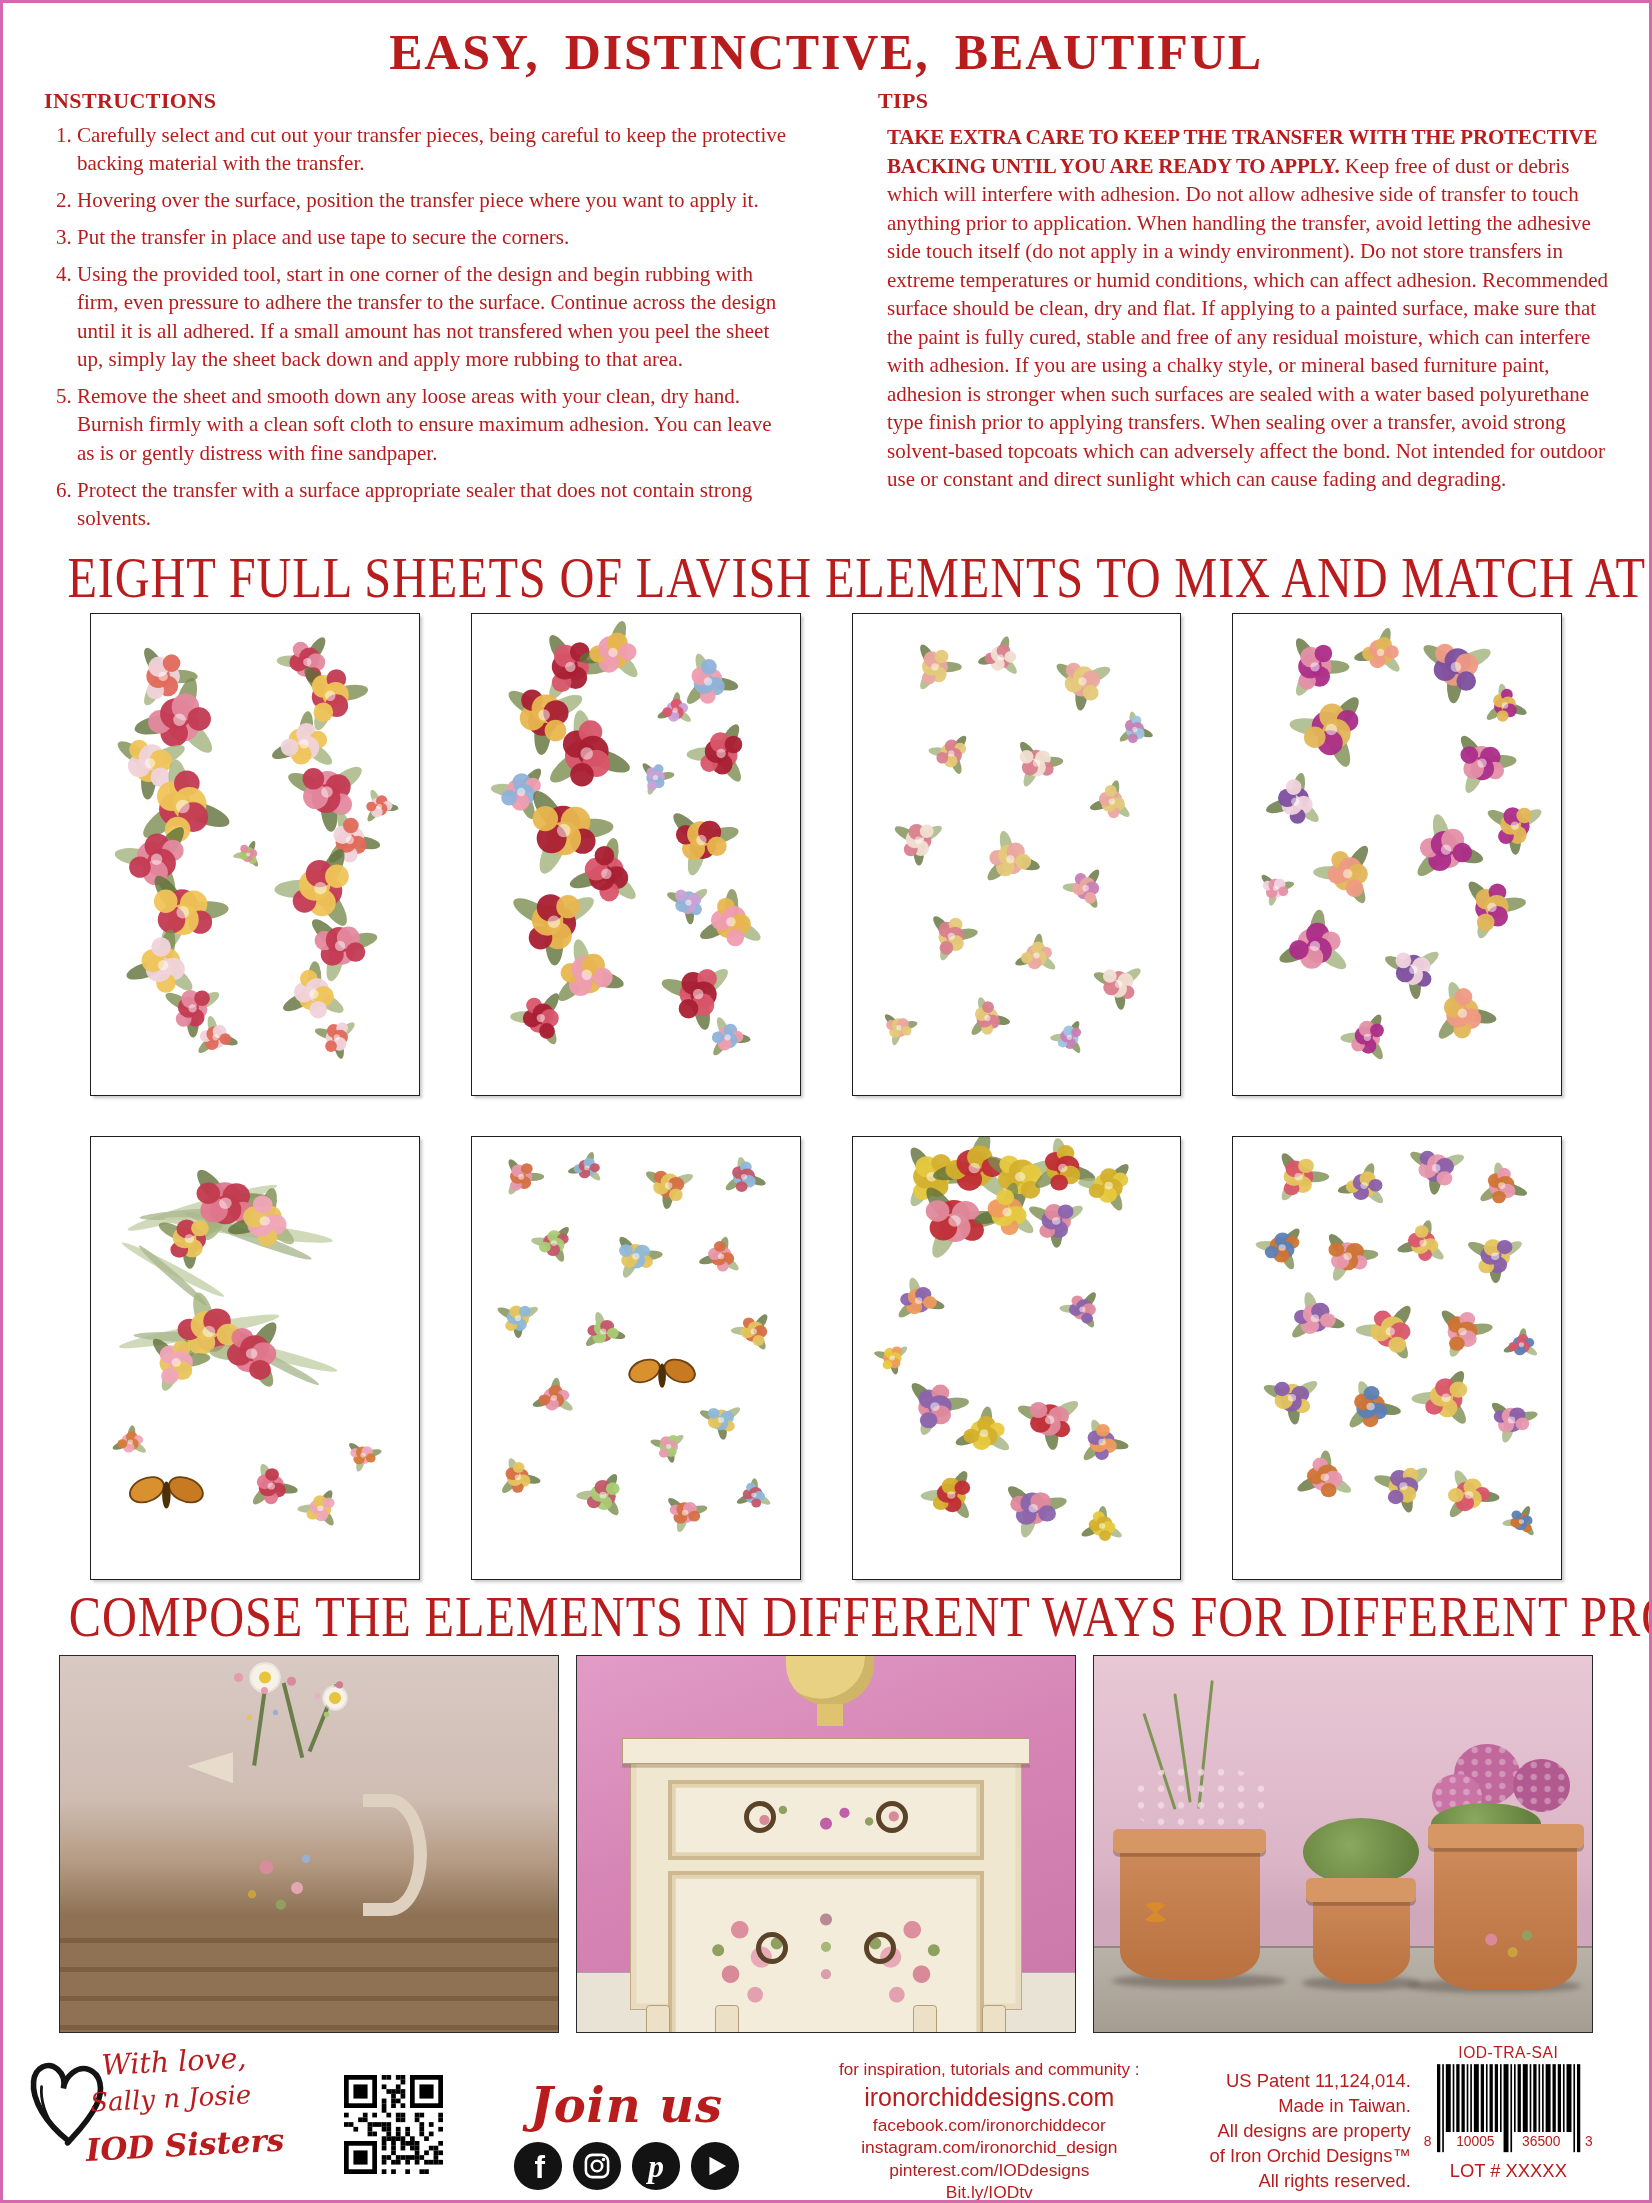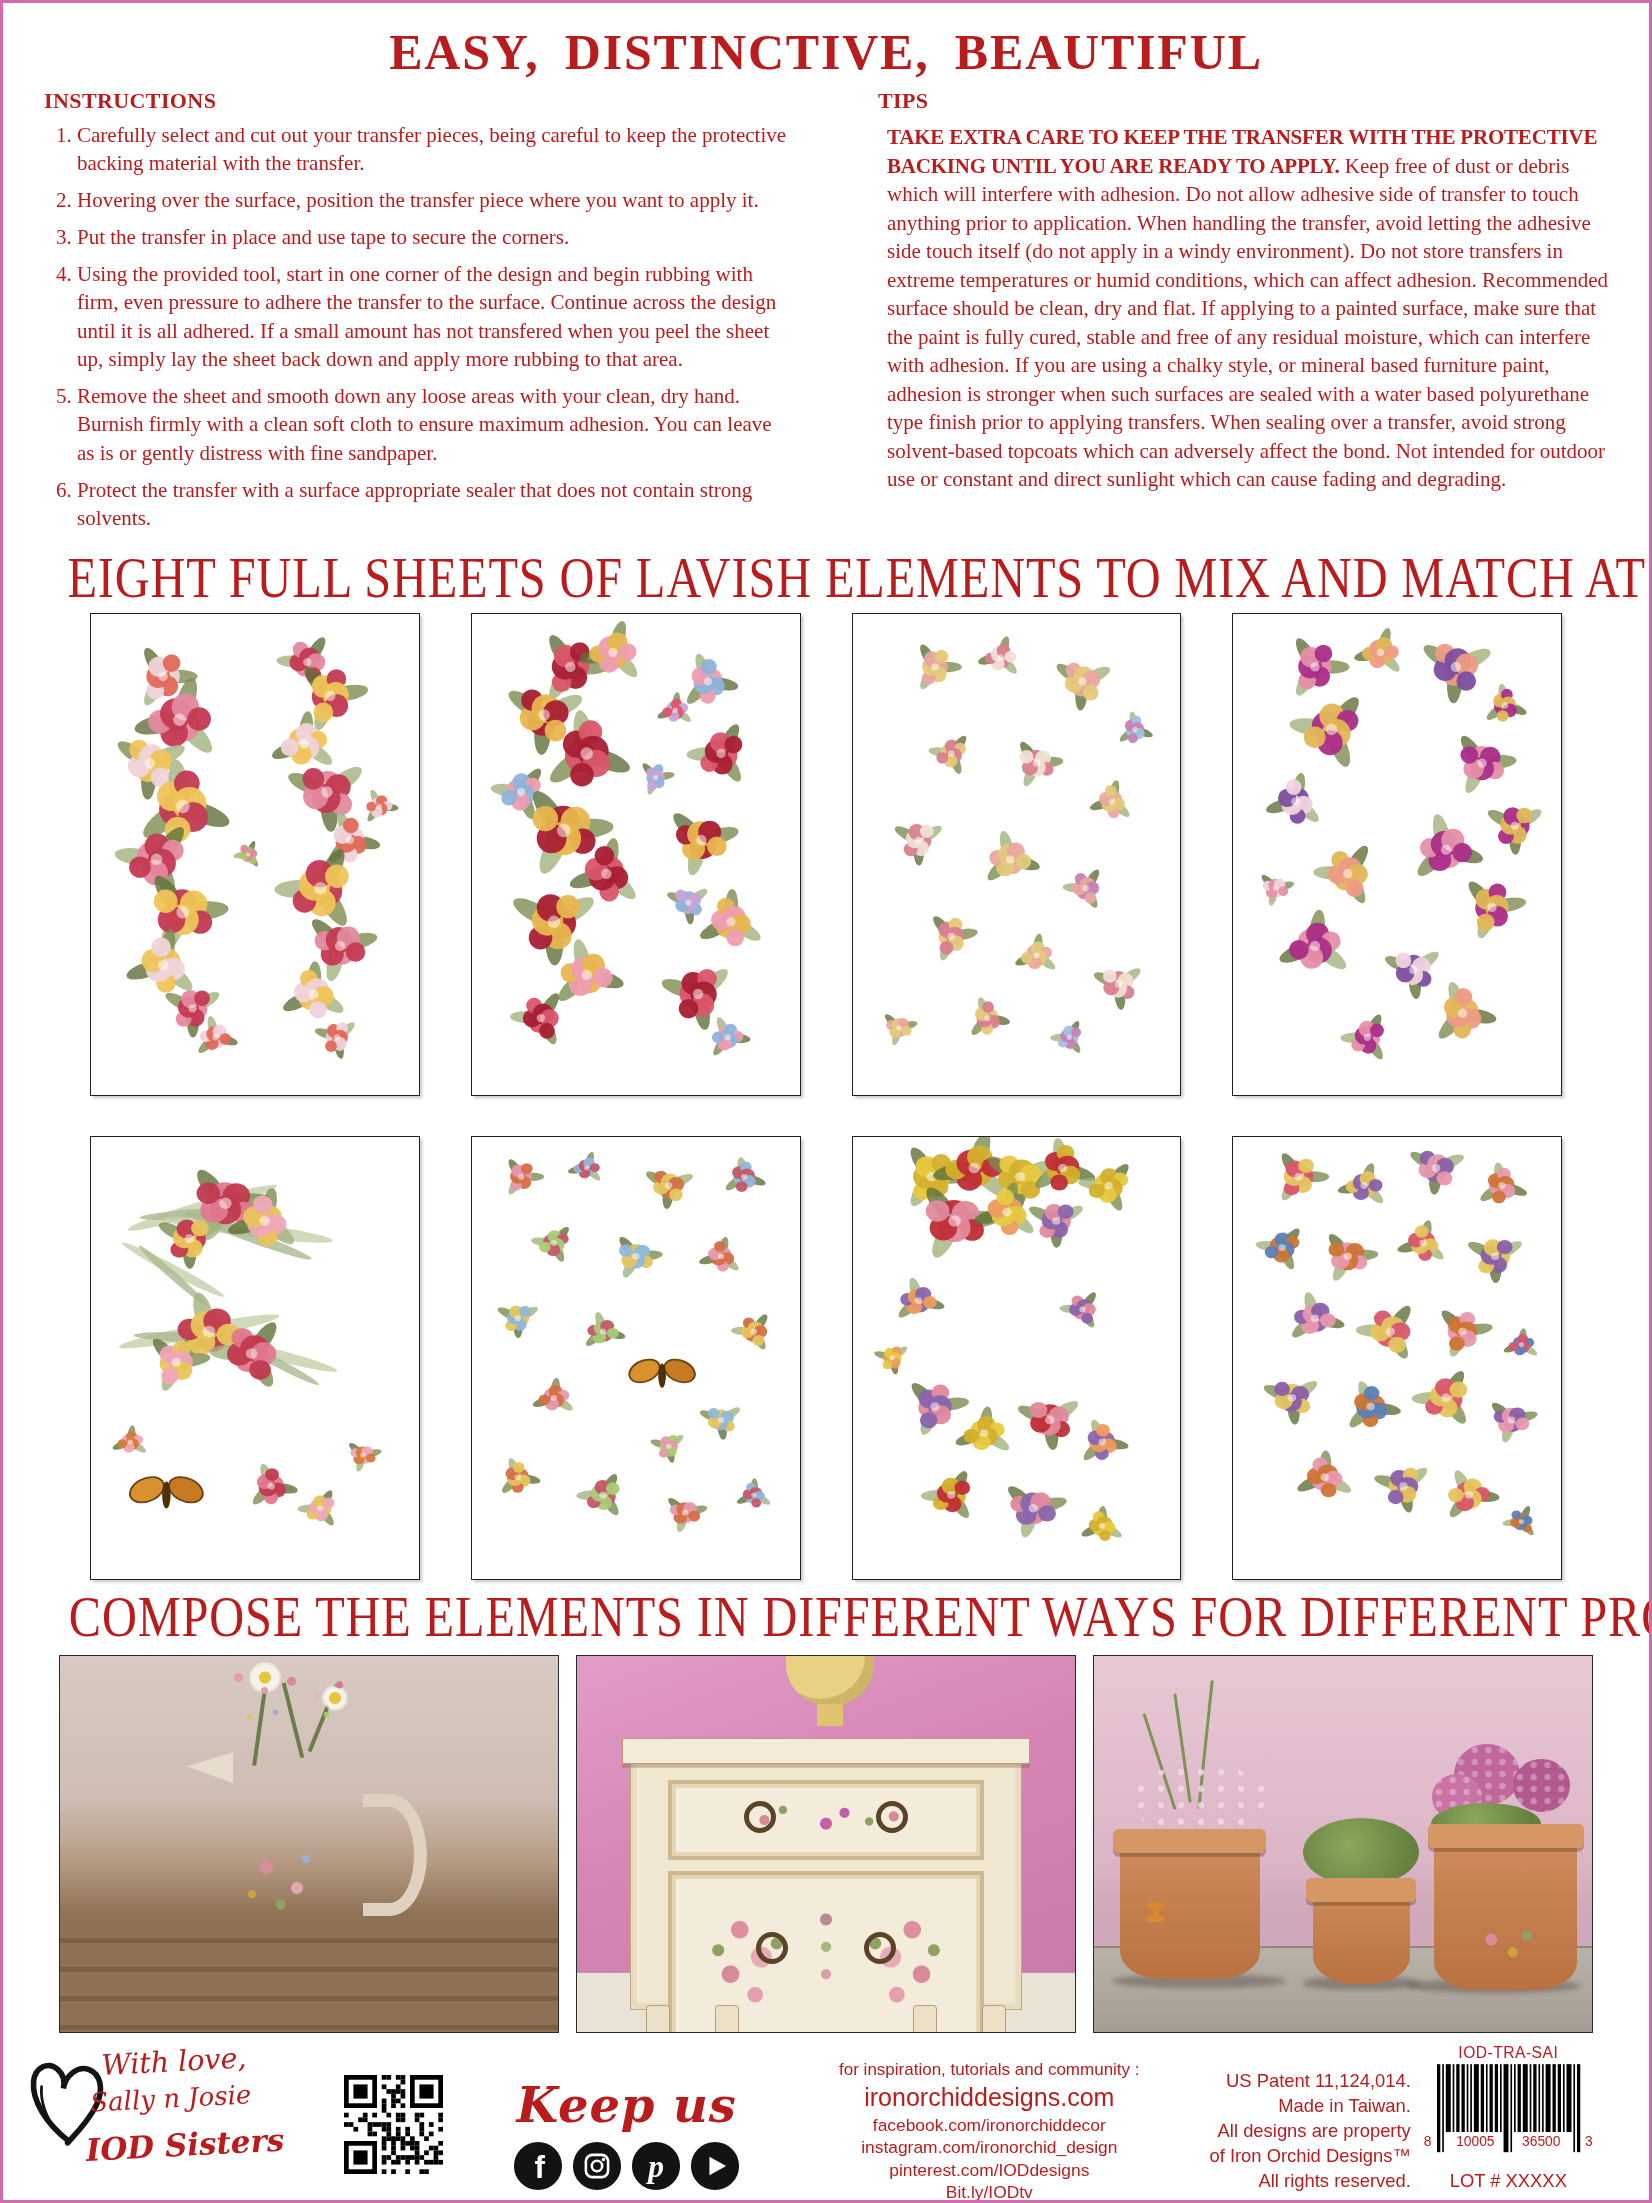--- a/index.html
+++ b/index.html
@@ -137,21 +137,21 @@
   .comm-link{font-size:17.4px;line-height:22.5px}
   .legal{width:204px;margin:24px 0 0 5.5px;text-align:right;font-family:"Liberation Sans",sans-serif;
      font-size:18.4px;line-height:25px;flex:0 0 auto}
   .bc{width:169px;margin-left:13px;text-align:center;font-family:"Liberation Sans",sans-serif;flex:0 0 auto}
   .bc-sku{font-size:15.6px;letter-spacing:0.5px}
   .bc-wrap{position:relative;margin-top:1.8px;height:92px}
   .bc-wrap svg{width:165px;height:92px;display:block;margin:0 auto}
   .bc-digits{position:absolute;left:0;right:0;top:70px;display:flex;justify-content:space-between;
      font-size:13.8px;align-items:flex-start}
   .bc-digits .grp{background:#fff;padding:0 2.8px}
-  .bc-lot{font-size:18.4px;margin-top:14px}
+  .bc-lot{font-size:18.4px;margin-top:4px}
 </style>
 </head>
 <body>
 
 <div class="page">
 
   <div class="title">EASY, DISTINCTIVE, BEAUTIFUL</div>
 
   <div class="cols">
     <div class="col-ins">
@@ -1778,21 +1778,21 @@
           <rect x="70" y="0" width="35" height="35" fill="#000"></rect>
           <rect x="75" y="5" width="25" height="25" fill="#fff"></rect>
           <rect x="80" y="10" width="15" height="15" fill="#000"></rect>
           <rect x="0" y="70" width="35" height="35" fill="#000"></rect>
           <rect x="5" y="75" width="25" height="25" fill="#fff"></rect>
           <rect x="10" y="80" width="15" height="15" fill="#000"></rect>
         </svg>
     </div>
 
     <div class="join">
-      <div class="join-script">Keep us</div>
+      <div class="join-script">Join us</div>
       <div class="icons">
         <svg viewBox="0 0 54 54">
           <circle cx="27" cy="27" r="26" fill="#131313"></circle>
           <text x="29" y="40" font-family="Liberation Sans, sans-serif" font-size="34" font-weight="bold" fill="#fff" text-anchor="middle">f</text>
         </svg>
         <svg viewBox="0 0 54 54">
           <circle cx="27" cy="27" r="26" fill="#131313"></circle>
           <rect x="15" y="15" width="24" height="24" rx="7" fill="none" stroke="#fff" stroke-width="2.8"></rect>
           <circle cx="27" cy="27" r="5.6" fill="none" stroke="#fff" stroke-width="2.8"></circle>
           <circle cx="34" cy="20" r="1.9" fill="#fff"></circle>

